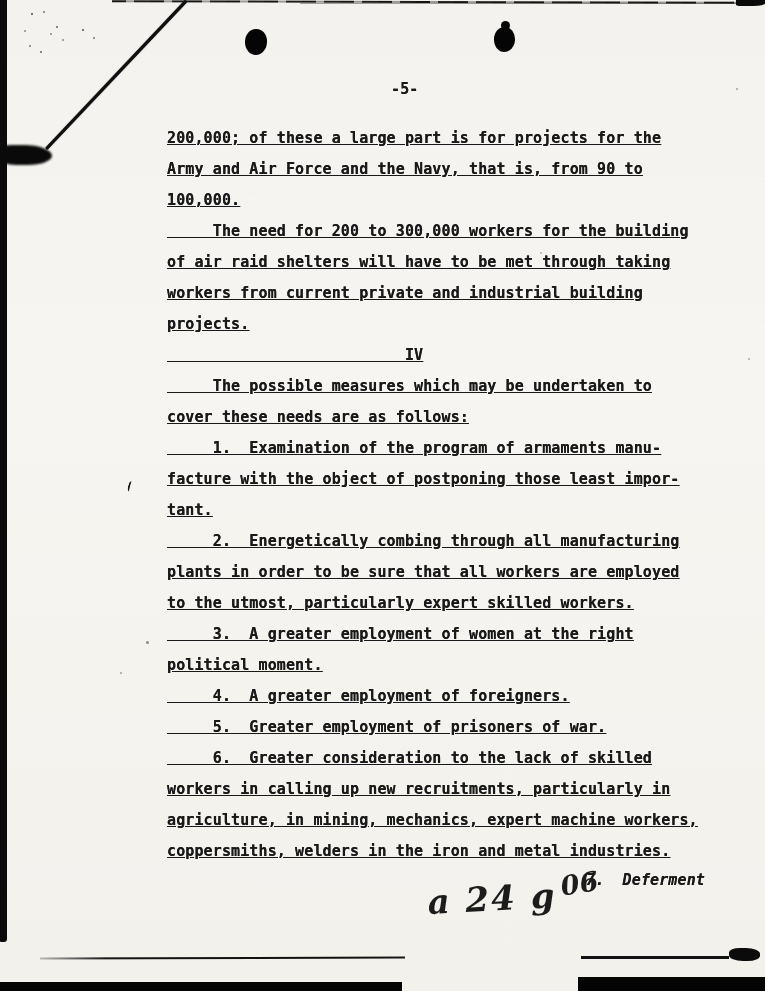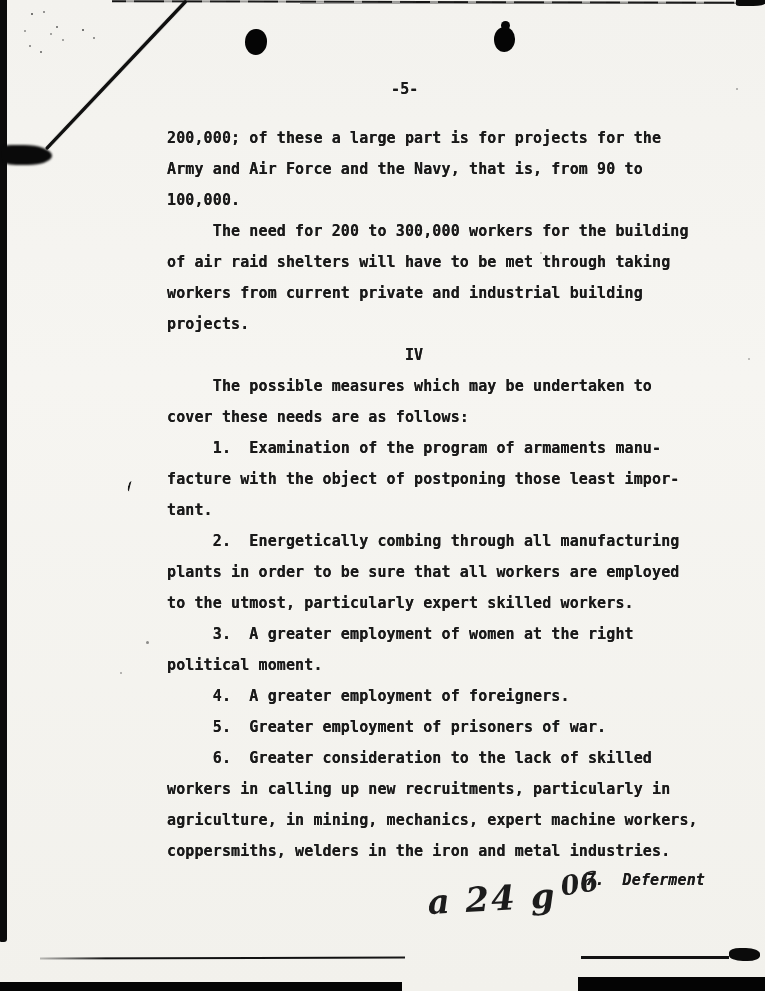--- a/index.html
+++ b/index.html
@@ -12,21 +12,21 @@
   .typewriter{
     position:absolute;
     font-family:"DejaVu Sans Mono", monospace;
     font-weight:bold;
     font-size:15px;
     letter-spacing:0.12px;
     color:#191919;
     text-shadow:0 0 0.5px rgba(25,25,25,0.85);
     white-space:pre;
   }
-  #doc-body{left:167px;top:123px;line-height:31px;}
+  #doc-body{left:167px;top:123px;line-height:31px;text-decoration:underline;}
   .tw-line{height:31px;}
   #page-number{left:391px;top:74px;line-height:31px;}
   #continuation{left:586px;top:865px;line-height:31px;font-style:italic;}
   
   #handwriting{
     position:absolute;left:408px;top:860px;width:150px;height:66px;
     transform:rotate(-3deg);color:#1c1c1c;white-space:pre;
   }
   .hw-main{
     font-family:"DejaVu Serif", serif;font-style:italic;font-weight:600;

